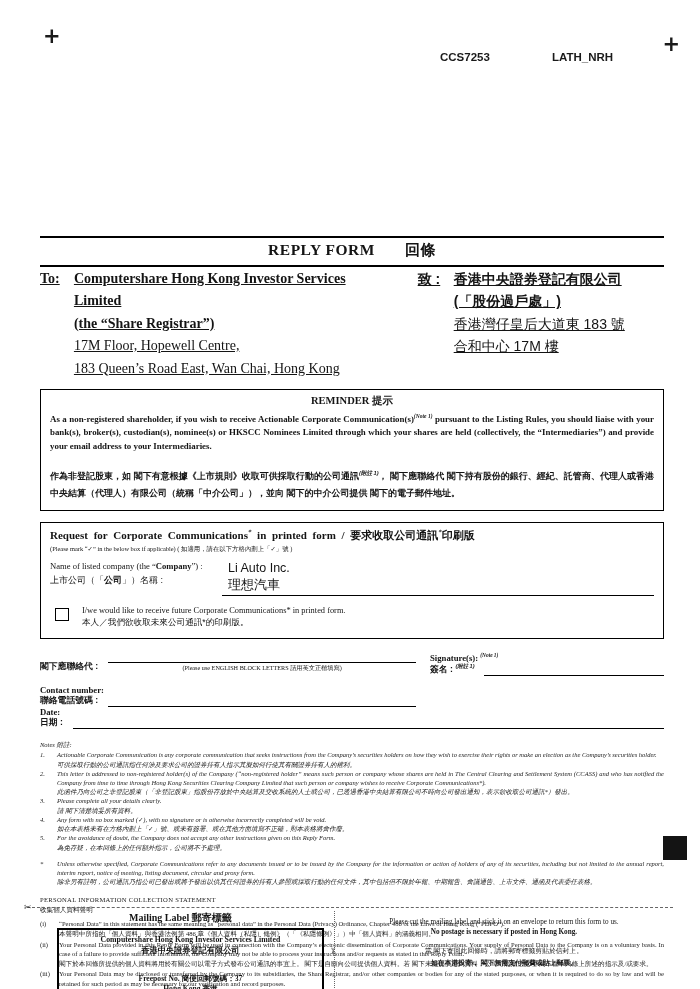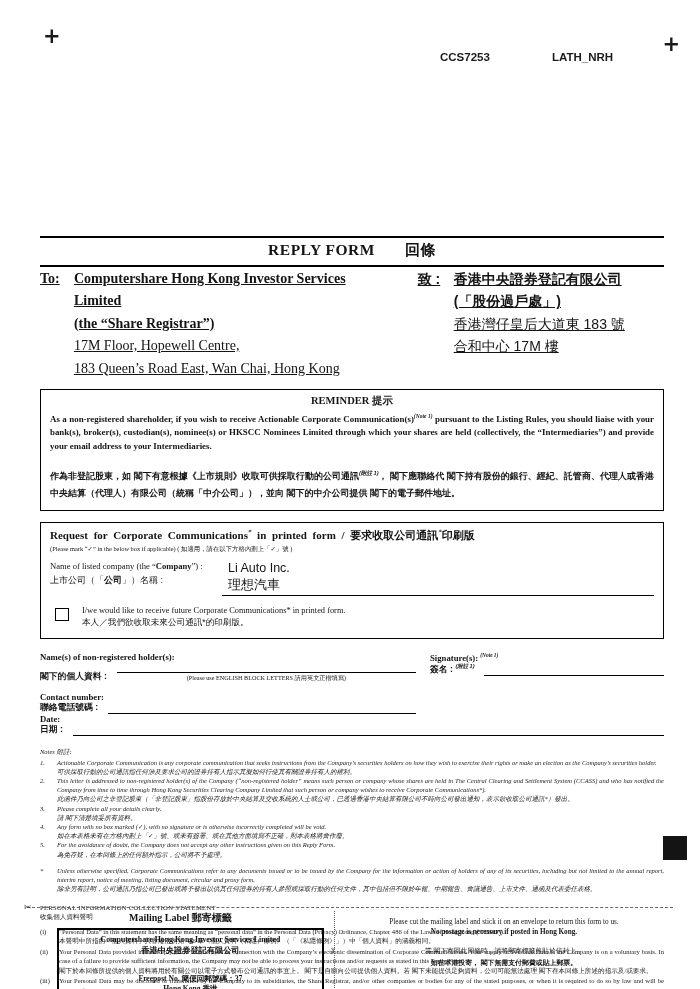--- a/index.html
+++ b/index.html
@@ -166,23 +166,22 @@
         <div>
           <div class="chk-en">I/we would like to receive future Corporate Communications* in printed form.</div>
           <div class="chk-zh">本人／我們欲收取未來公司通訊*的印刷版。</div>
         </div>
       </div>
     </div>
 
     <div class="fields">
       <div class="frow">
         <div class="fcell-l">
-          <div class="flab-en">Name(s) of non-registered holder(s):</div>
           <div class="fline">
-            <span class="flab-zh">閣下的個人資料 :</span>
+            <span class="flab-zh">閣下應聯絡代 :</span>
             <div class="rulewrap">
               <div class="rule"></div>
               <div class="hint">(Please use ENGLISH BLOCK LETTERS 請用英文正楷填寫)</div>
             </div>
           </div>
         </div>
         <div class="fcell-r">
           <div class="flab-en"><span>Signature(s):</span> <span class="sup">(Note 1)</span></div>
           <div class="fline">
             <span class="flab-zh"><span>簽名 :</span> <span class="sup">(附註 1)</span></span>

